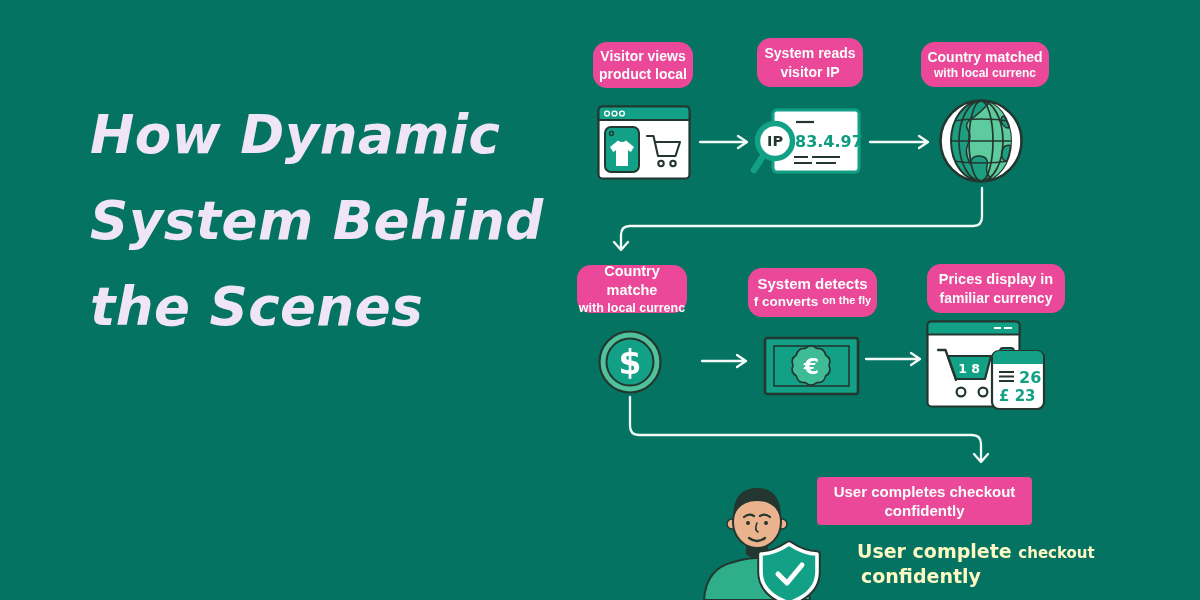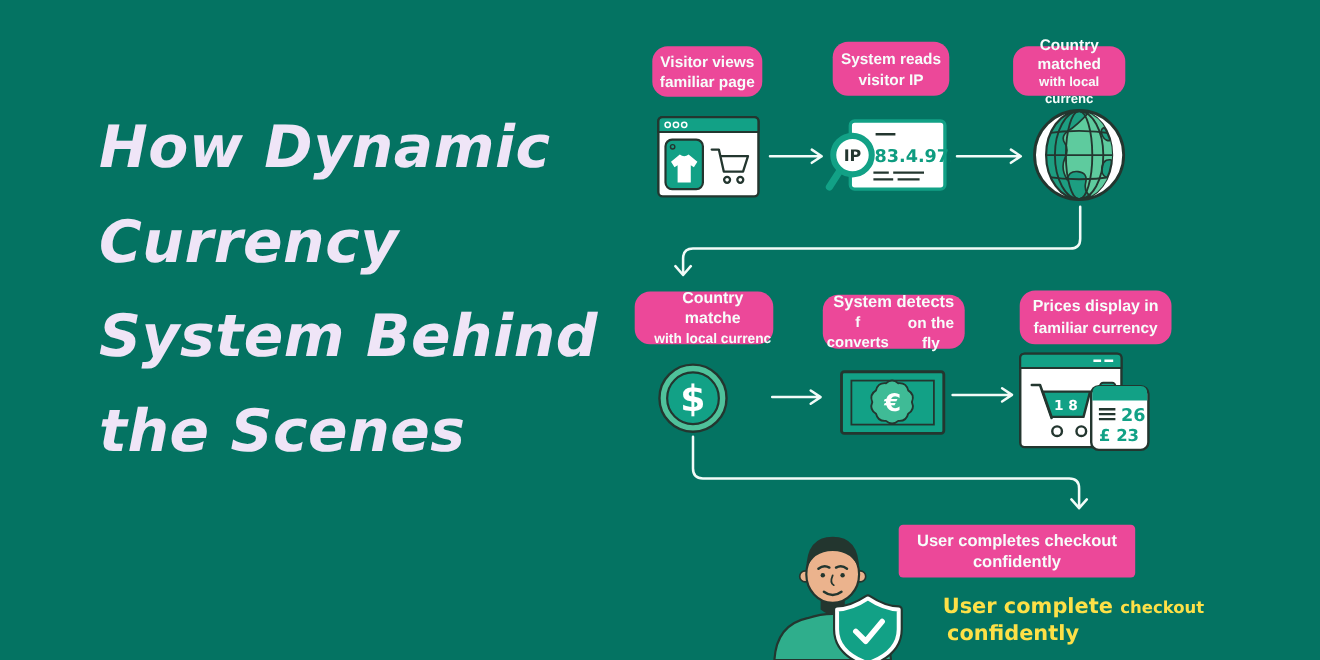--- a/index.html
+++ b/index.html
@@ -21,58 +21,57 @@
     position:absolute;background:#ec4899;border-radius:14px;color:#F7FDFB;
     display:flex;flex-direction:column;align-items:center;justify-content:center;
     text-align:center;font-weight:bold;line-height:1.3;
     font-family:"Liberation Sans",sans-serif;
   }
   .pill .l1{font-size:14px;}
   .pill .l2{font-size:14px;}
   .pill .l2.sm{font-size:12px;font-weight:bold;}
   .pill .mixed{display:flex;align-items:flex-start;gap:4px;justify-content:center;}
   .pill .mixed .strong{font-size:13.5px;}
-  .pill .mixed .small{font-size:14px;}
+  .pill .mixed .small{font-size:11px;}
   
   #caption{
-    position:absolute;left:857px;top:540px;color:#fde047;
+    position:absolute;left:857px;top:540px;color:#fef9c3;
     font-family:"DejaVu Sans","Liberation Sans",sans-serif;font-weight:bold;
   }
   #caption .row1{font-size:19px;}
   #caption .row1 .small{font-size:15px;}
   #caption .row2{font-size:19px;margin-top:3px;margin-left:4px;}
   .abs{position:absolute;}
   svg text{font-family:"DejaVu Sans","Liberation Sans",sans-serif;}
 </style>
 </head>
 <body>
 
 <div id="stage">
 
   <div id="title">
     <div>How Dynamic</div>
-    <div>Currency</div>
     <div>System Behind</div>
     <div>the Scenes</div>
   </div>
 
   <div class="pill" style="left:593px;top:42px;width:100px;height:46px;">
     <div class="l1">Visitor views</div>
-    <div class="l2">familiar page</div>
+    <div class="l2">product local</div>
   </div>
   <div class="pill" style="left:757px;top:38px;width:106px;height:49px;">
     <div class="l1">System reads</div>
     <div class="l2">visitor IP</div>
   </div>
-  <div class="pill" style="left:921px;top:42px;width:102px;height:45px;">
+  <div class="pill" style="left:921px;top:42px;width:128px;height:45px;">
     <div class="l1">Country matched</div>
     <div class="l2 sm">with local currenc</div>
   </div>
 
-  <div class="pill" style="left:577px;top:265px;width:110px;height:48px;padding-left:16px;">
+  <div class="pill" style="left:577px;top:265px;width:110px;height:48px;">
     <div class="l1" style="font-size:14.5px">Country matche</div>
     <div class="l2 sm" style="font-size:12.5px">with local currenc</div>
   </div>
   <div class="pill" style="left:748px;top:268px;width:129px;height:49px;">
     <div class="l1" style="font-size:15px">System detects</div>
     <div class="mixed">
       <span class="strong">f converts</span>
       <span class="small">on the fly</span>
     </div>
   </div>

